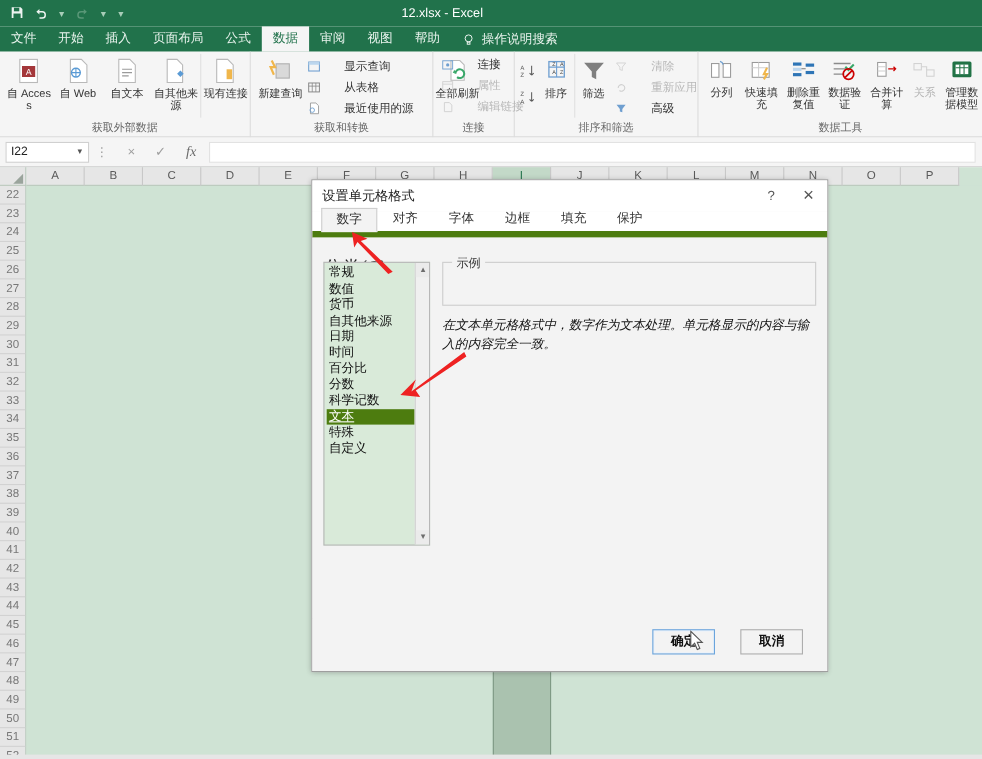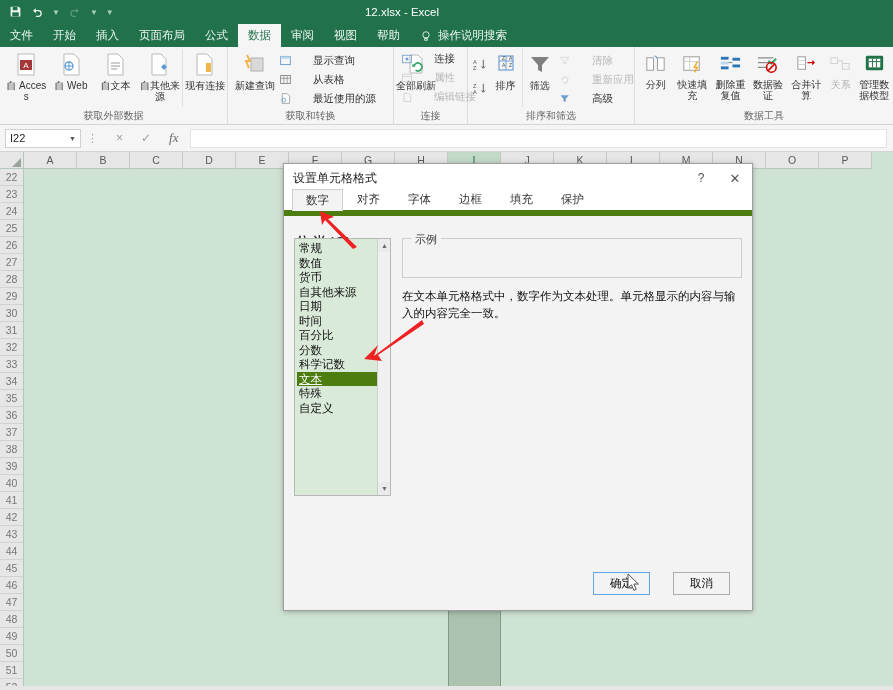--- a/index.html
+++ b/index.html
@@ -218,29 +218,30 @@
   }
   .samplebox .legend {
     position: absolute; left: 8px; top: -7px; background: #f3f3f3;
     padding: 0 4px; font-size: 11px; color: #333;
   }
   .sampleval {
     position: absolute; left: 8px; top: 14px; font-size: 11.5px; color: #111;
   }
   .desc {
     position: absolute; left: 118px; top: 72px; right: 12px;
-    font-size: 11.5px; color: #111; line-height: 17px;
+    font-size: 11.5px; color: #111; line-height: 17px; font-style: italic;
   }
 
   .dlg-foot { position: absolute; left: 0; right: 0; bottom: 0; height: 48px; background: #f3f3f3; }
   .btn {
     position: absolute; top: 10px; width: 57px; height: 23px;
     background: #f3f3f3; border: 1px solid #adadad;
     font-size: 11.5px; color: #111; line-height: 21px; text-align: center;
     cursor: default;
+    font-weight: bold;
   }
   .btn.ok { right: 102px; border: 1px solid #6aa4dc; box-shadow: inset 0 0 0 1px #eaf2fb; }
   .btn.cancel { right: 22px; }
 
   
   .cursor { position: absolute; left: 627px; top: 573px; width: 13px; height: 19px; }
   .redarrow { position: absolute; pointer-events: none; }
 
   .statusbar {
     position: absolute; left: 0; bottom: 0; width: 893px; height: 4px;

